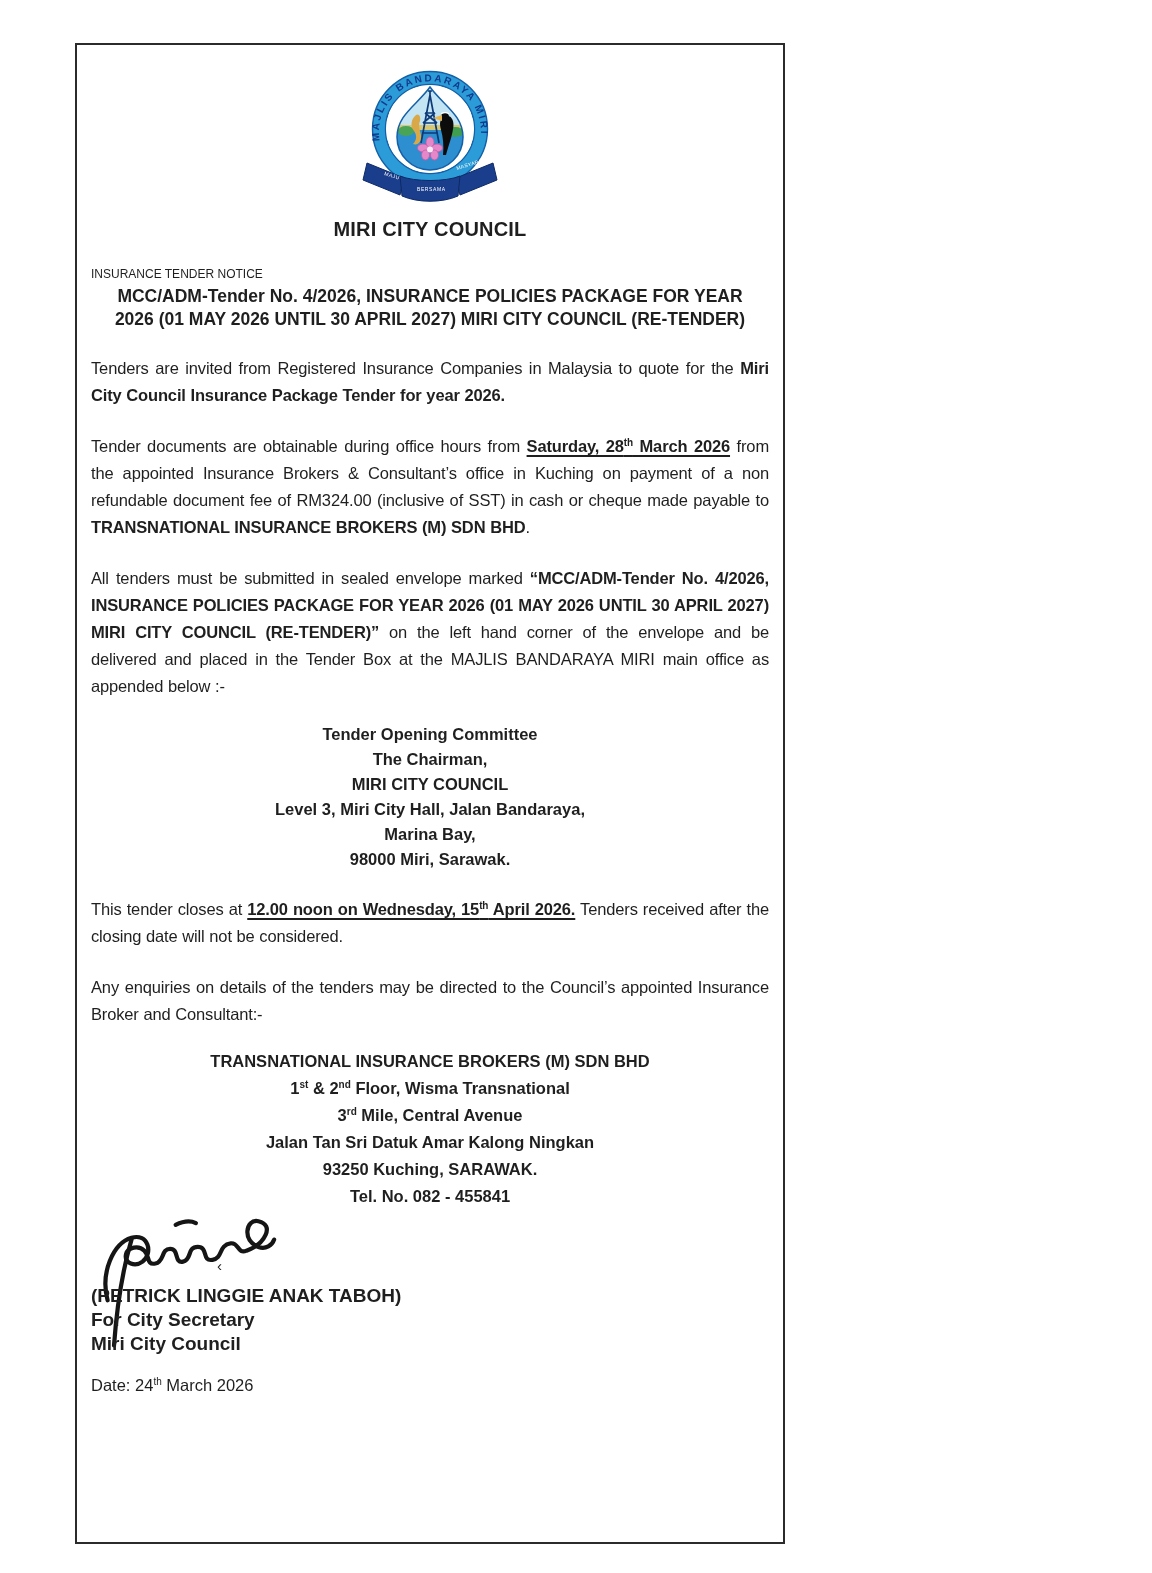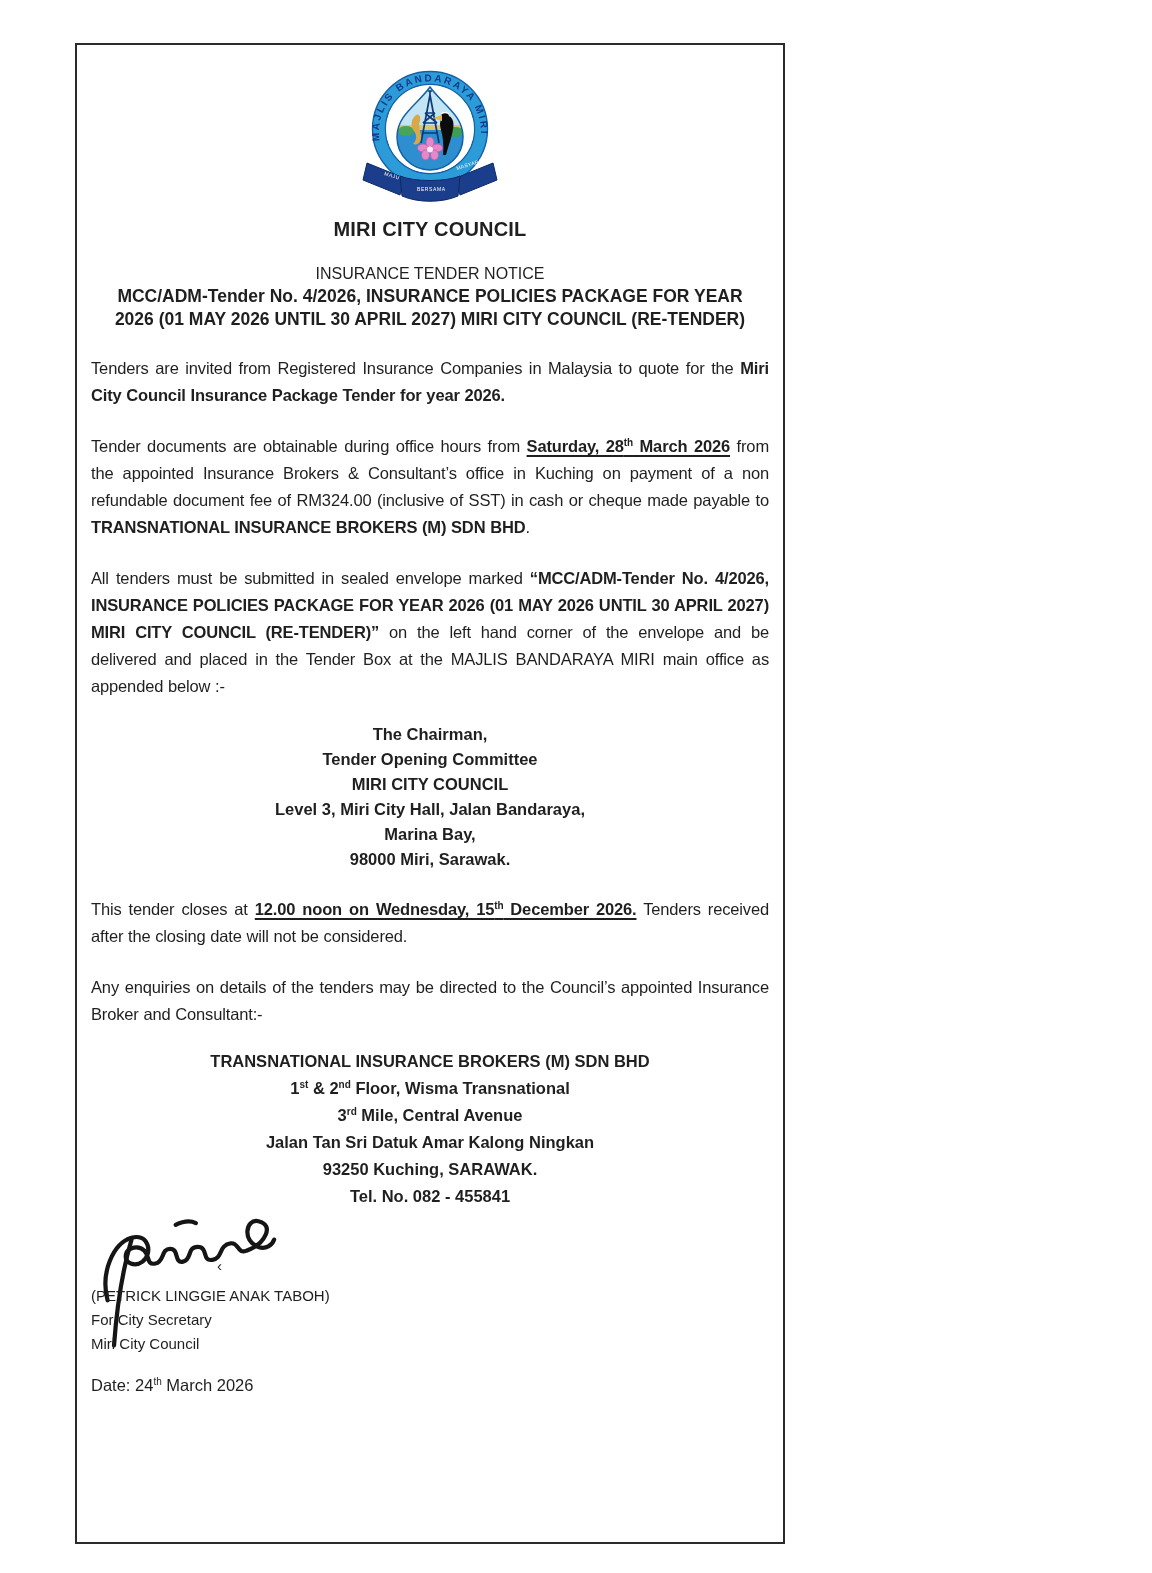--- a/index.html
+++ b/index.html
@@ -7,34 +7,34 @@
     width:1152px; height:1573px; background:#ffffff; position:relative;
     font-family:"Liberation Sans", sans-serif; color:#1f1f1f; overflow:hidden;
   }
   .sheet {
     position:absolute; left:75px; top:43px; width:710px; height:1501px;
     border:2px solid #2b2b2b; background:#fff; box-sizing:border-box;
     padding:0 14px;
   }
   .logo-wrap { margin-top:24px; text-align:center; }
   .org-name { margin-top:8px; text-align:center; font-weight:bold; font-size:20px; line-height:24px; letter-spacing:0.2px; }
-  .notice-title { margin-top:22px; text-align:center; font-size:16px; line-height:22px; }
+  .notice-title { margin-top:22px; font-size:12px; line-height:22px; }
   .notice-subtitle { text-align:center; font-weight:bold; font-size:17.5px; line-height:23px; }
   p.body {
     margin:24px 0 0 0; text-align:justify; font-size:16.5px; line-height:27px;
     letter-spacing:-0.15px; word-spacing:0.3px;
   }
   .b { font-weight:bold; }
   .bu { font-weight:bold; text-decoration:underline; text-decoration-thickness:1.6px; text-underline-offset:3px;margin-top:28px; }
   sup { font-size:10px; line-height:0; vertical-align:super; }
   .center-block { margin-top:22px; text-align:center; font-weight:bold; font-size:16.5px; line-height:25px; }
   .center-block.broker { margin-top:20px; line-height:27px; }
   .sig-area { position:relative; margin-top:2px; }
   .sig-svg { display:block; width:215px; height:92px; margin-left:2px; overflow:visible; }
-  .sig-names { margin-top:-20px; font-weight:normal; font-size:15px; line-height:24px; position:relative; }
+  .sig-names { margin-top:-20px; font-weight:bold; font-size:19px; line-height:24px; position:relative; }
   .date-line { margin-top:20px; font-weight:normal; font-size:16.5px; }
   .stray-mark { position:absolute; left:140px; top:1212px; font-size:15px; color:#222; }
 </style>
 </head>
 <body>
 
 <div class="sheet">
 
   <div class="logo-wrap">
     <svg width="152" height="136" viewBox="0 0 152 136">
@@ -101,29 +101,29 @@
   <div class="notice-subtitle">MCC/ADM-Tender No. 4/2026, INSURANCE POLICIES PACKAGE FOR YEAR</div>
   <div class="notice-subtitle">2026 (01 MAY 2026 UNTIL 30 APRIL 2027) MIRI CITY COUNCIL (RE-TENDER)</div>
 
   <p class="body"><span>Tenders are invited from Registered Insurance Companies in Malaysia to quote for the </span><span class="b">Miri City Council Insurance Package Tender for year 2026.</span></p>
 
   <p class="body"><span>Tender documents are obtainable during office hours from </span><span class="bu"><span>Saturday, 28</span><sup>th</sup><span> March 2026</span></span><span> from the appointed Insurance Brokers &amp; Consultant’s office in Kuching on payment of a non refundable document fee of RM324.00 (inclusive of SST) in cash or cheque made payable to </span><span class="b">TRANSNATIONAL INSURANCE BROKERS (M) SDN BHD</span><span>.</span></p>
 
   <p class="body"><span>All tenders must be submitted in sealed envelope marked </span><span class="b">“MCC/ADM-Tender No. 4/2026, INSURANCE POLICIES PACKAGE FOR YEAR 2026 (01 MAY 2026 UNTIL 30 APRIL 2027) MIRI CITY COUNCIL (RE-TENDER)”</span><span> on the left hand corner of the envelope and be delivered and placed in the Tender Box at the MAJLIS BANDARAYA MIRI main office as appended below :-</span></p>
 
   <div class="center-block">
+    <div>Tender Opening Committee</div>
     <div>The Chairman,</div>
-    <div>Tender Opening Committee</div>
     <div>MIRI CITY COUNCIL</div>
     <div>Level 3, Miri City Hall, Jalan Bandaraya,</div>
     <div>Marina Bay,</div>
     <div>98000 Miri, Sarawak.</div>
   </div>
 
-  <p class="body"><span>This tender closes at </span><span class="bu"><span>12.00 noon on Wednesday, 15</span><sup>th</sup><span> December 2026.</span></span><span> Tenders received after the closing date will not be considered.</span></p>
+  <p class="body"><span>This tender closes at </span><span class="bu"><span>12.00 noon on Wednesday, 15</span><sup>th</sup><span> April 2026.</span></span><span> Tenders received after the closing date will not be considered.</span></p>
 
 
   <p class="body"><span>Any enquiries on details of the tenders may be directed to the Council’s appointed Insurance Broker and Consultant:-</span></p>
 
   <div class="center-block broker">
     <div>TRANSNATIONAL INSURANCE BROKERS (M) SDN BHD</div>
     <div><span>1</span><sup>st</sup><span> &amp; 2</span><sup>nd</sup><span> Floor, Wisma Transnational</span></div>
     <div><span>3</span><sup>rd</sup><span> Mile, Central Avenue</span></div>
     <div>Jalan Tan Sri Datuk Amar Kalong Ningkan</div>
     <div>93250 Kuching, SARAWAK.</div>

